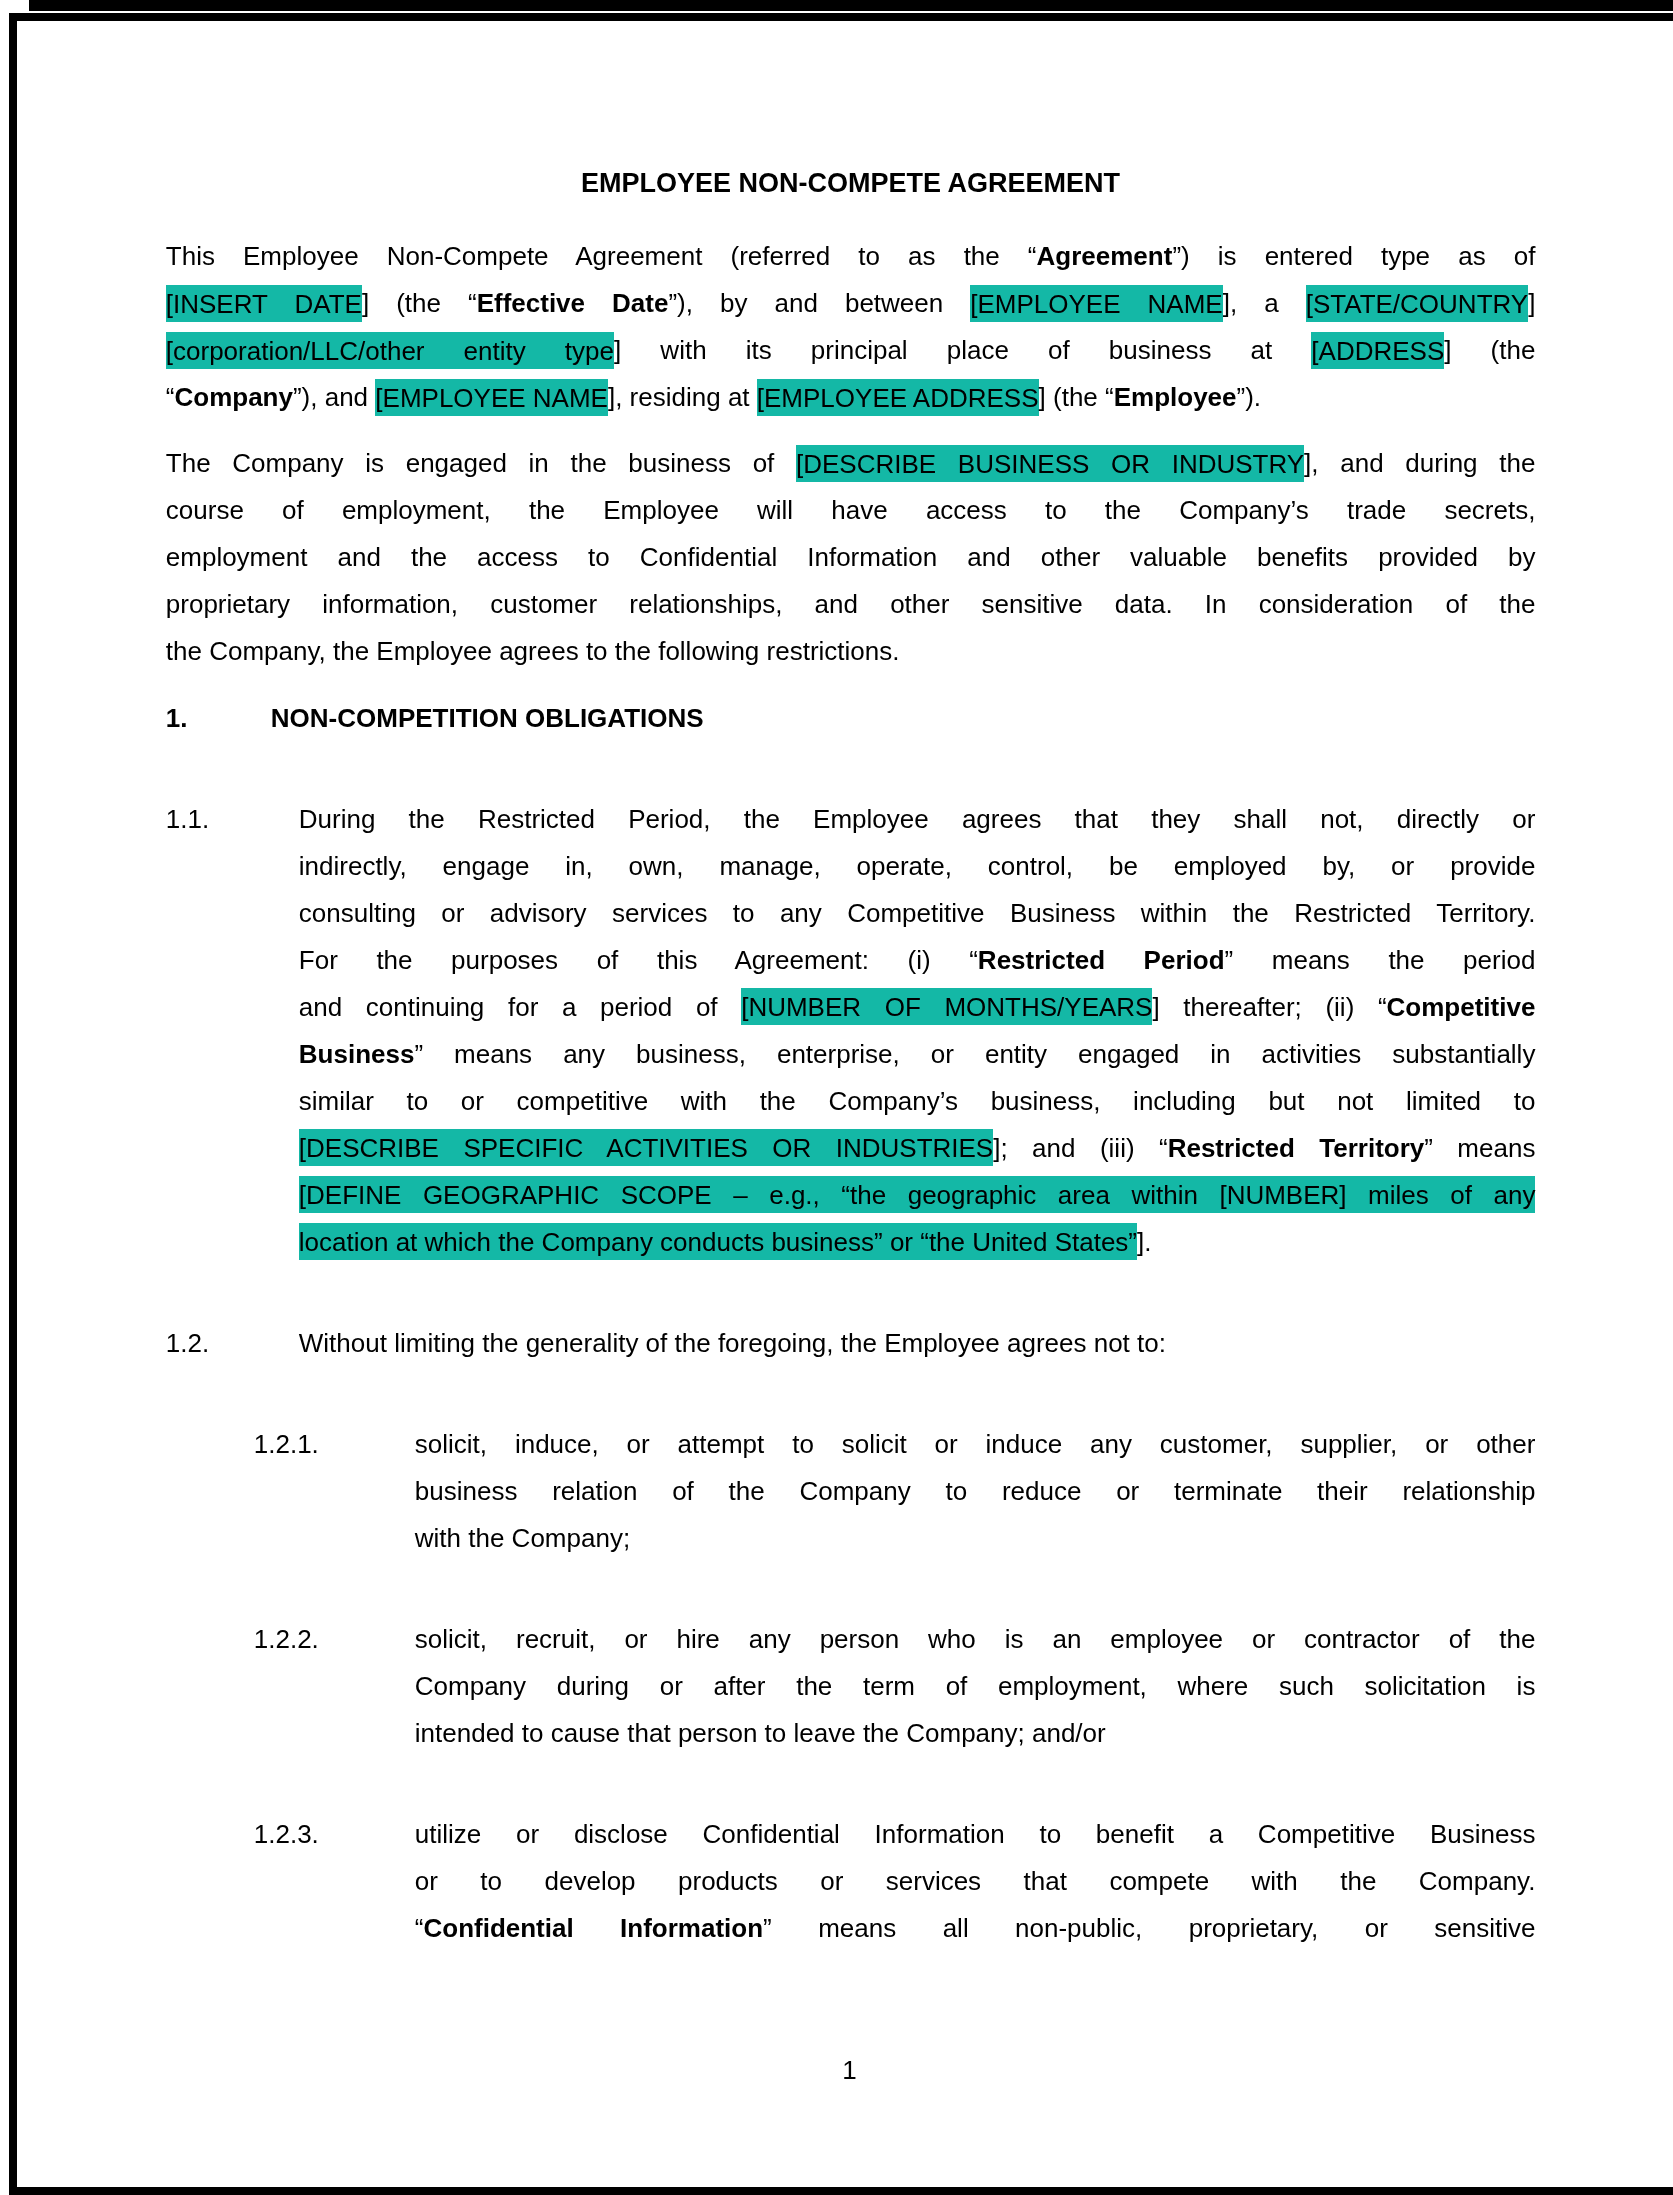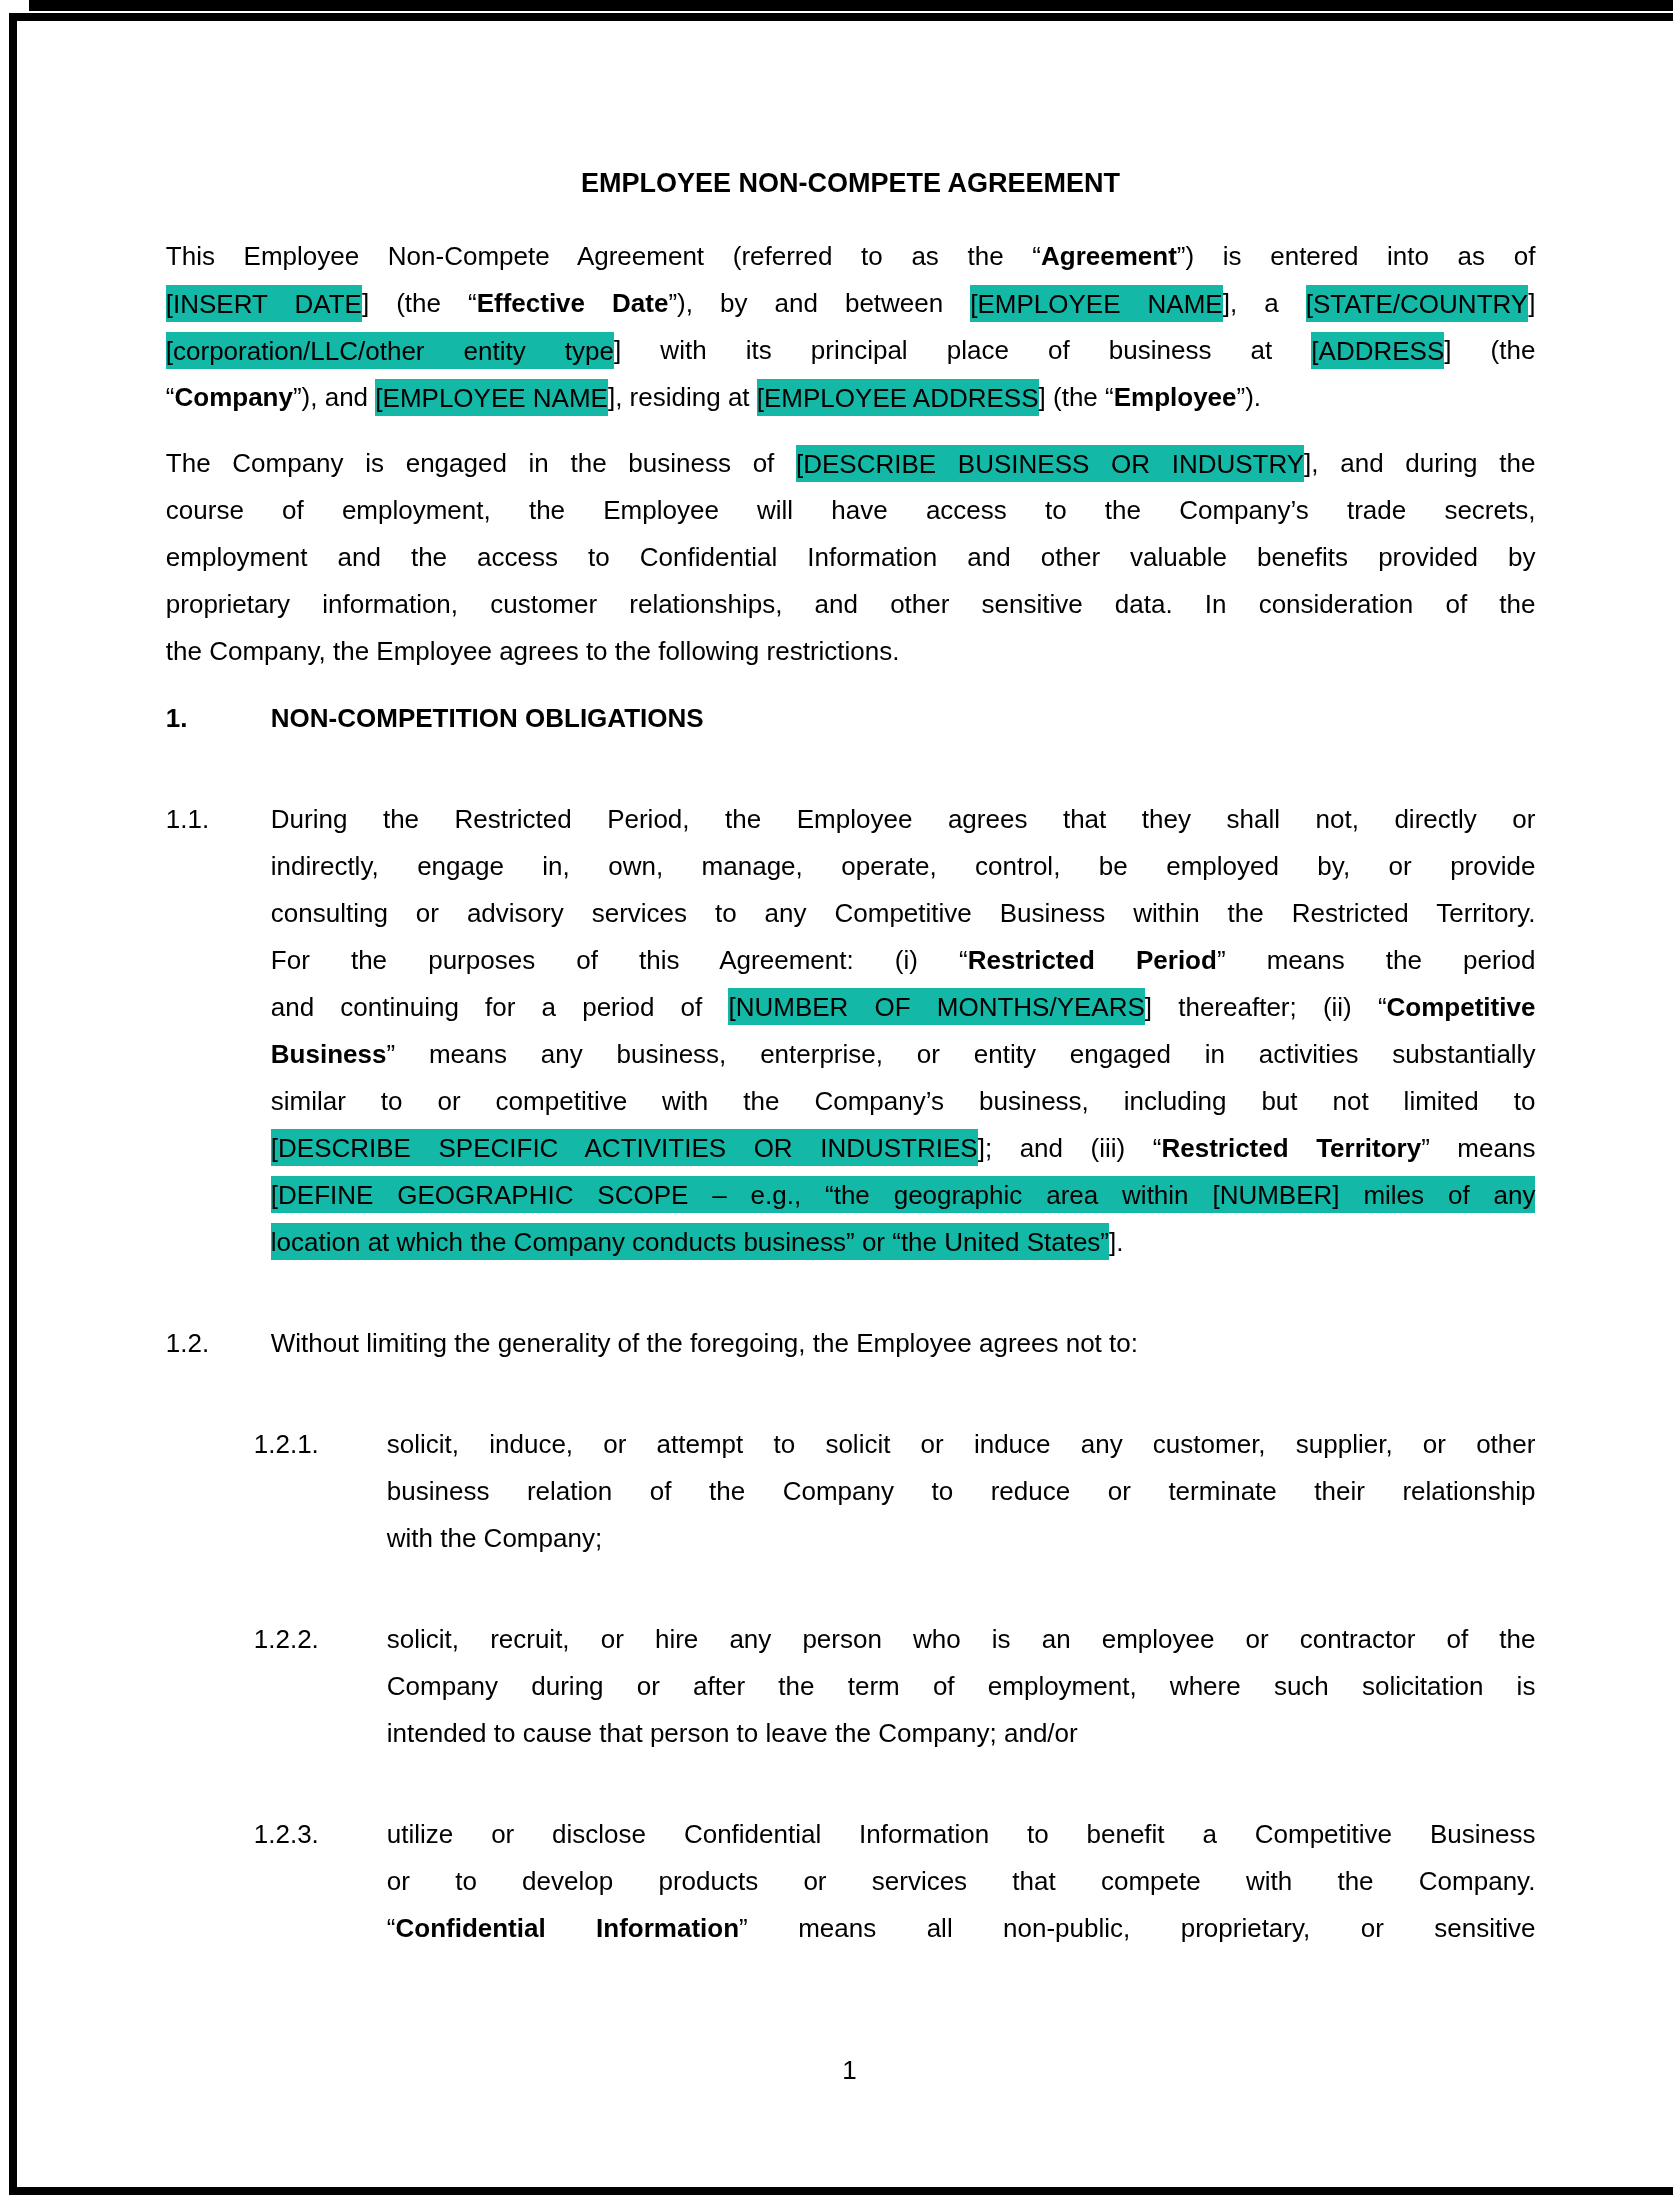--- a/index.html
+++ b/index.html
@@ -15,21 +15,21 @@
     border:8px solid #000; box-sizing:border-box;
   }
   .content {
     position:absolute; left:0; top:0; right:0; bottom:0;
     padding:139px 147px 0 149px; box-sizing:border-box;
     font-size:26px; line-height:47px;
   }
   .doc-title { text-align:center; font-weight:bold; font-size:27px; margin:0 0 26px 0; line-height:47px; }
   .blocks > .block:first-child { margin-top:0; }
   .block.t-p, .block.t-h { margin-top:19.3px; }
-  .block.t-n1, .block.t-n2 { margin-top:54px; }
+  .block.t-n1, .block.t-n2 { margin-top:54px;gap:28px; }
   .block.t-h, .block.t-n1, .block.t-n2 { display:grid; grid-template-columns:105px 1fr; }
   .block.t-n2 { margin-left:88px; grid-template-columns:133px 1fr; }
   .block.t-h .num { font-weight:bold; }
   .line { text-align:justify; text-align-last:justify; }
   .line.end { text-align-last:left; }
   .hl { background:#14b8a6; padding:3.5px 0; }
   b { font-weight:bold; }
   .page-num {
     position:absolute; bottom:93px; left:0; right:0;
     text-align:center; font-size:26px; line-height:47px;
@@ -38,21 +38,21 @@
 </head>
 <body>
 
 <div class="page">
   <div class="top-strip"></div>
   <div class="frame">
     <div class="content">
       <div class="doc-title">EMPLOYEE NON-COMPETE AGREEMENT</div>
       <div class="blocks">
           <div class="block t-p">
-            <div class="line"><span>This Employee Non-Compete Agreement (referred to as the “</span><b>Agreement</b><span>”) is entered into as of</span></div>
+            <div class="line"><span>This Employee Non-Compete Agreement (referred to as the “</span><b>Agreement</b><span>”) is entered type as of</span></div>
             <div class="line"><span class="hl">[INSERT DATE</span><span>] (the “</span><b>Effective Date</b><span>”), by and between </span><span class="hl">[EMPLOYEE NAME</span><span>], a </span><span class="hl">[STATE/COUNTRY</span><span>]</span></div>
             <div class="line"><span class="hl">[corporation/LLC/other entity type</span><span>] with its principal place of business at </span><span class="hl">[ADDRESS</span><span>] (the</span></div>
             <div class="line end"><span>“</span><b>Company</b><span>”), and </span><span class="hl">[EMPLOYEE NAME</span><span>], residing at </span><span class="hl">[EMPLOYEE ADDRESS</span><span>] (the “</span><b>Employee</b><span>”).</span></div>
           </div>
           <div class="block t-p">
             <div class="line"><span>The Company is engaged in the business of </span><span class="hl">[DESCRIBE BUSINESS OR INDUSTRY</span><span>], and during the</span></div>
             <div class="line"><span>course of employment, the Employee will have access to the Company’s trade secrets,</span></div>
             <div class="line"><span>employment and the access to Confidential Information and other valuable benefits provided by</span></div>
             <div class="line"><span>proprietary information, customer relationships, and other sensitive data. In consideration of the</span></div>
             <div class="line end"><span>the Company, the Employee agrees to the following restrictions.</span></div>

